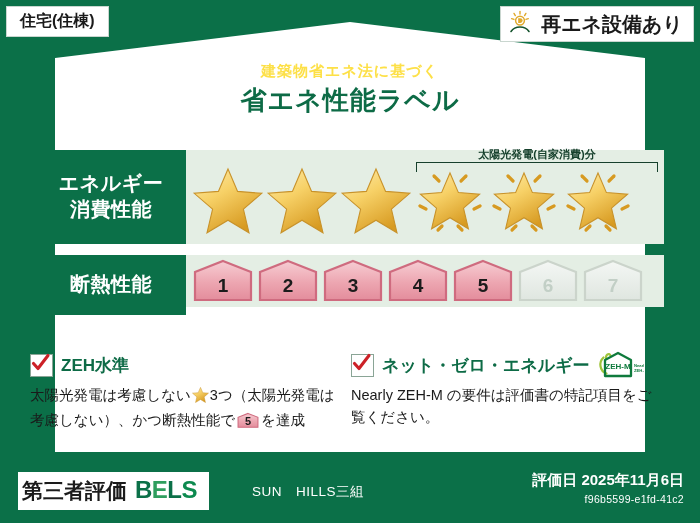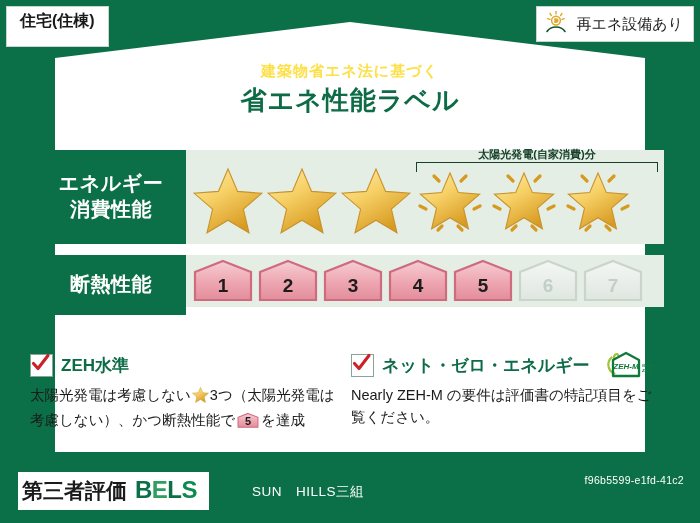--- a/index.html
+++ b/index.html
@@ -16,33 +16,33 @@
   
   .house-body{
     position:absolute;left:55px;top:22px;width:590px;height:430px;
     background:#ffffff;
     clip-path:polygon(50.0% 0%, 100% 36px, 100% 100%, 0% 100%, 0% 36px);
   }
   
   .corner-tag{
     position:absolute;left:6px;top:6px;
     background:#ffffff;border:1px solid #c9d6cf;
-    padding:5px 13px 16px 13px;
+    padding:5px 13px 6px 13px;
     font-size:16px;font-weight:bold;color:#1a1a1a;
     letter-spacing:0px;line-height:1.1;
     z-index:6;
   }
   
   .re-badge{
     position:absolute;right:6px;top:6px;
     background:#ffffff;border:1px solid #c9d6cf;
     height:34px;display:flex;align-items:center;
     padding:0 10px 0 8px;gap:6px;z-index:6;
   }
-  .re-badge .txt{font-size:15px;font-weight:normal;color:#1a1a1a;white-space:nowrap;}
+  .re-badge .txt{font-size:20px;font-weight:bold;color:#1a1a1a;white-space:nowrap;}
   
   .title-wrap{
     position:absolute;left:0;top:62px;width:700px;text-align:center;z-index:5;
   }
   .subtitle{
     font-size:15px;font-weight:bold;color:#fde047;letter-spacing:1px;line-height:1.2;
   }
   .maintitle{
     font-size:26px;font-weight:bold;color:#0d6b46;letter-spacing:1px;
     margin-top:5px;line-height:1.2;
@@ -111,21 +111,21 @@
   .check-body{
     margin-top:6px;font-size:14.5px;color:#1a1a1a;line-height:1.55;
     letter-spacing:0px;
   }
   .inline-star{display:inline-block;vertical-align:-3px;margin:0 1px;}
   .inline-house{display:inline-block;vertical-align:-4px;margin:0 2px;position:relative;width:22px;height:17px;}
   .inline-house .n{
     position:absolute;left:0;right:0;top:4px;text-align:center;
     font-size:11px;font-weight:bold;color:#1b1b1b;line-height:1;
   }
-  .zehm-logo{display:inline-flex;align-items:flex-end;margin-left:8px;vertical-align:-7px;font-style:italic;}
+  .zehm-logo{display:inline-flex;align-items:flex-end;margin-left:0;vertical-align:-7px;}
   
   .footer{
     position:absolute;left:0;bottom:0;width:700px;height:62px;
     background:#0b7048;z-index:5;
   }
   .bels-box{
     position:absolute;left:18px;top:11px;background:#ffffff;
     padding:4px 12px 5px 4px;display:flex;align-items:baseline;gap:8px;
   }
   .bels-jp{font-size:21px;font-weight:bold;color:#1b1b1b;letter-spacing:0px;}
@@ -135,21 +135,21 @@
   .bels-en .b3{color:#0b7048;}
   .bels-en .b4{color:#0d8a4f;}
   .owner{
     position:absolute;left:252px;top:22px;
     font-size:13.5px;color:#ffffff;letter-spacing:0.5px;white-space:nowrap;
   }
   .eval{
     position:absolute;right:16px;top:10px;text-align:right;
   }
   .eval .d{font-size:15px;color:#ffffff;font-weight:bold;letter-spacing:0px;white-space:nowrap;}
-  .eval .id{font-size:10.5px;color:#ffffff;margin-top:3px;letter-spacing:0.3px;white-space:nowrap;text-align:center;}
+  .eval .id{font-size:10.5px;color:#ffffff;margin-top:3px;letter-spacing:0.3px;white-space:nowrap;}
 </style>
 </head>
 <body>
 
 <div id="label-root">
 
   <div class="house-body"></div>
 
   <div class="corner-tag">
     <span>住宅(住棟)</span>
@@ -380,17 +380,18 @@
 
   </div>
 
   <div class="footer">
     <div class="bels-box">
       <span class="bels-jp">第三者評価</span>
       <span class="bels-en"><span class="b1">B</span><span class="b2">E</span><span class="b3">L</span><span class="b4">S</span></span>
     </div>
     <div class="owner">SUN　HILLS三組</div>
     <div class="eval">
+      <div class="d">評価日 2025年11月6日</div>
       <div class="id">f96b5599-e1fd-41c2</div>
     </div>
   </div>
 
 </div>
 
 </body></html>

